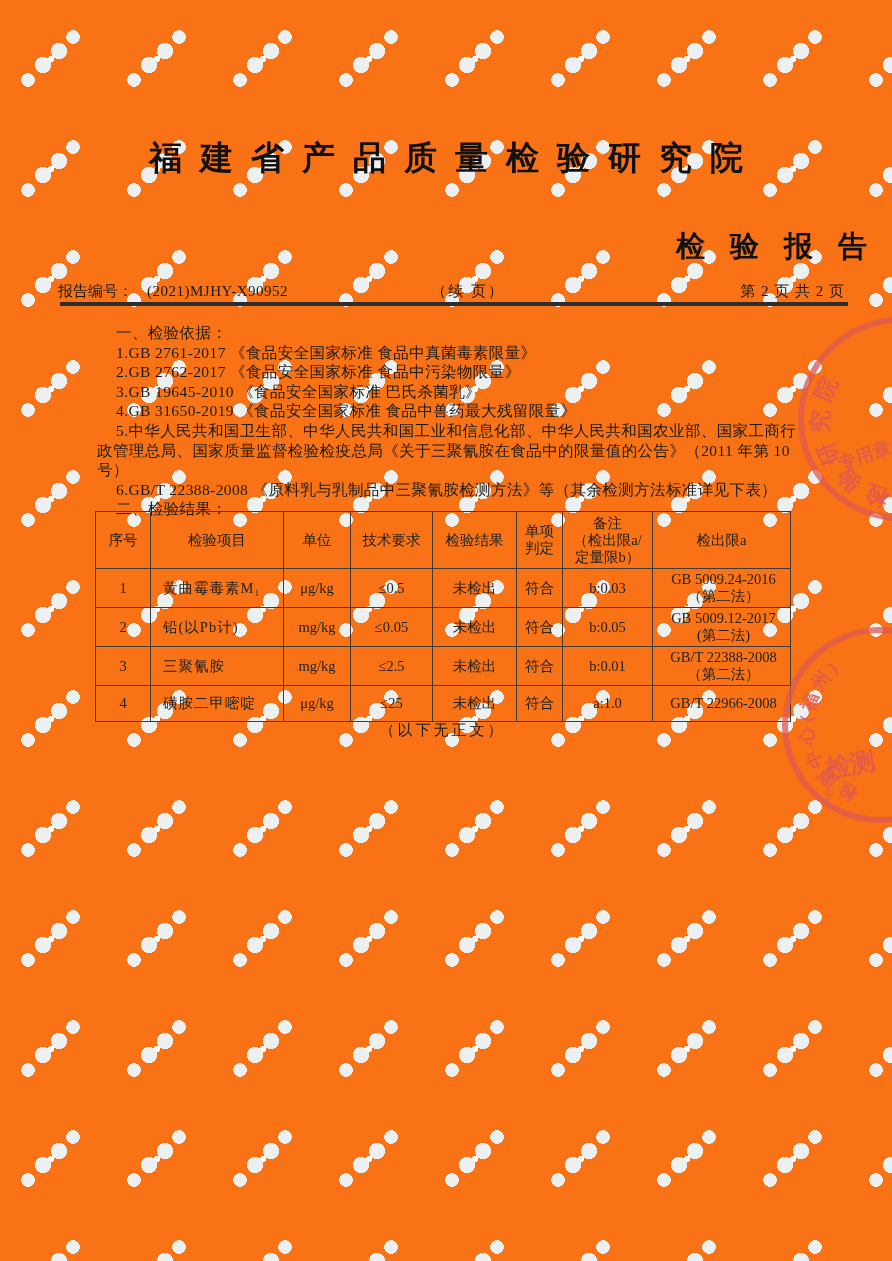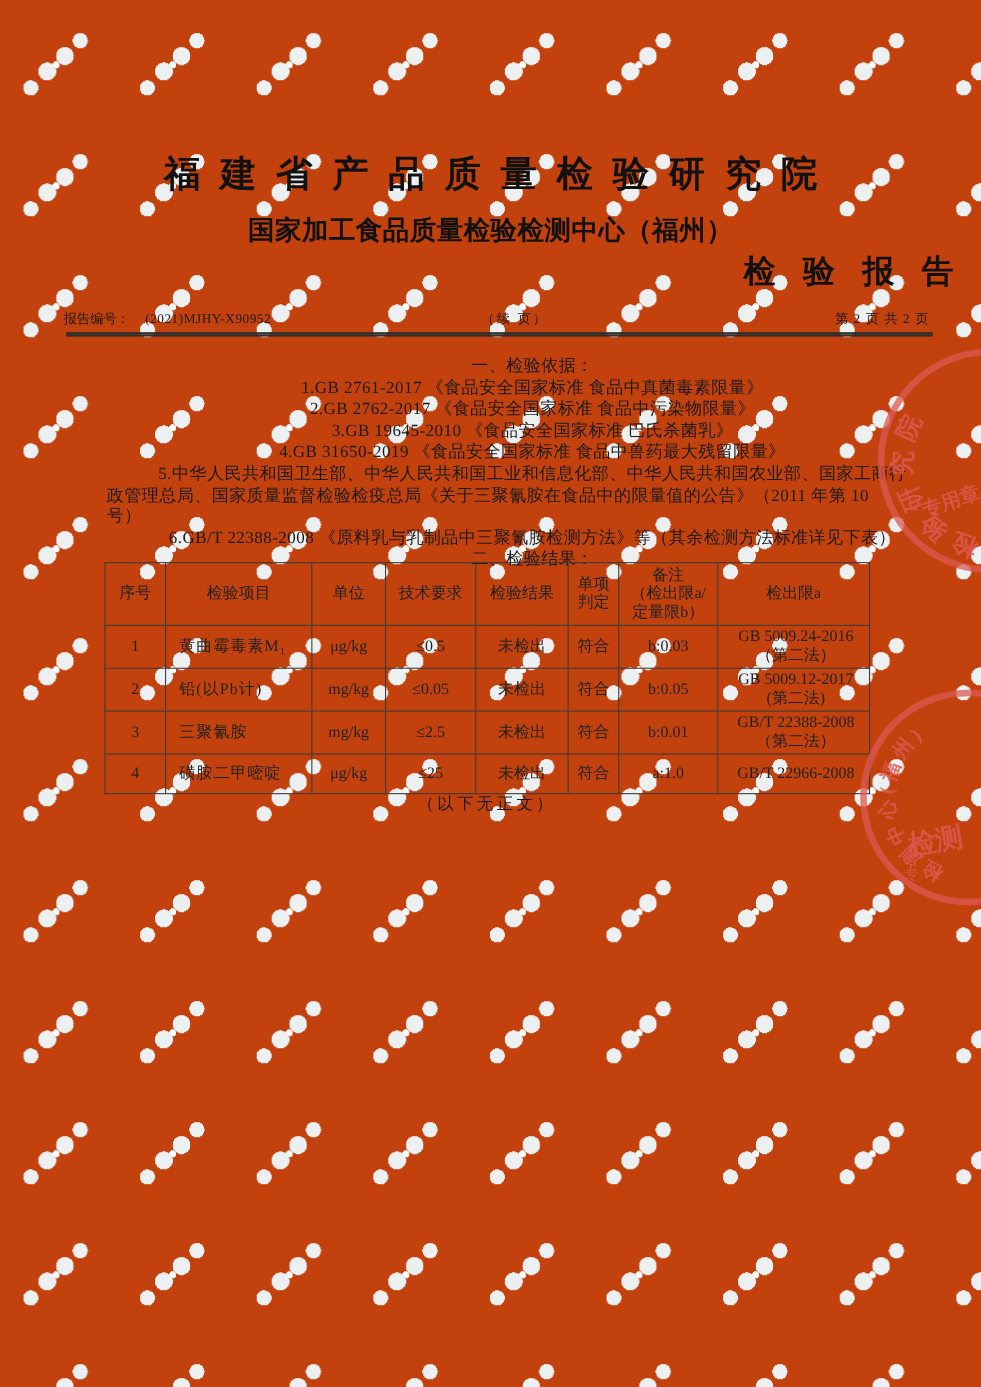--- a/index.html
+++ b/index.html
@@ -1,21 +1,21 @@
 <!DOCTYPE html>
 <html><head>
 <meta charset="utf-8">
 <style>
   * { margin:0; padding:0; box-sizing:border-box; }
   html,body { background:#ffffff; }
   .page {
     position:relative;
     width:892px; height:1261px;
     margin:0 auto;
-    background:#c2410c;
+    background:#f97316;
     overflow:hidden;
     font-family:"Liberation Serif","DejaVu Serif",serif;
     color:#1b1b1b;
   }
   
   .page::before{
     content:"";
     position:absolute; inset:0;
     background-image:
       radial-gradient(circle 11px at 22px 78px, #edf0f1 62%, transparent 63%),
@@ -43,36 +43,36 @@
     letter-spacing:0.5px;
     color:#111;
   }
   .title-report{
     position:absolute; top:227px; left:0; right:0;
     text-align:right;
     font-size:29px; font-weight:bold;
     letter-spacing:25px; text-indent:25px;
     color:#111;
   }
-  .info-row{ position:absolute; top:282px; left:0; right:0; height:20px; font-size:12px; }
+  .info-row{ position:absolute; top:282px; left:0; right:0; height:20px; font-size:15px; }
   .info-left{ position:absolute; left:58px; top:0; white-space:nowrap; }
   .info-no{ margin-left:14px; letter-spacing:0.5px; }
   .info-cont{ position:absolute; left:16px; right:0; top:0; text-align:center; letter-spacing:2px;padding-left:28px; }
   .info-page{ position:absolute; right:47px; top:0; white-space:nowrap; letter-spacing:1px; }
 
   .head-rule{
     position:absolute; top:302px; left:60px; right:44px;
     height:2px;
     border-top:2px solid #2d2d2d;
     border-bottom:2px solid #2d2d2d;
   }
 
   .basis{ position:absolute; top:323px; left:0; right:40px; font-size:15.5px; line-height:19.6px; letter-spacing:0.4px; }
   .bline{ white-space:nowrap; }
-  .bline.i1{ margin-left:116px;text-align:center; }
+  .bline.i1{ margin-left:116px; }
   .bline.i2{ margin-left:97px; }
 
   table.results{
     position:absolute; top:511px; left:95px;
     width:695px;
     border-collapse:collapse;
     table-layout:fixed;
     font-size:14.5px;
     color:#222;
     background:transparent;
@@ -100,21 +100,20 @@
 
   .stamp{ position:absolute; z-index:2; pointer-events:none; }
 </style>
 </head>
 <body>
 
 <div class="page">
   <div class="layer">
 
     <div class="title-institute">福建省产品质量检验研究院</div>
-    <div class="title-center">国家加工食品质量检验检测中心（福州）</div>
     <div class="title-report">检验报告</div>
 
     <div class="info-row">
       <span class="info-left">
         <span>报告编号：</span><span class="info-no">(2021)MJHY-X90952</span>
       </span>
       <span class="info-cont">（续 页）</span>
       <span class="info-page">第 2 页  共 2 页</span>
     </div>
 

